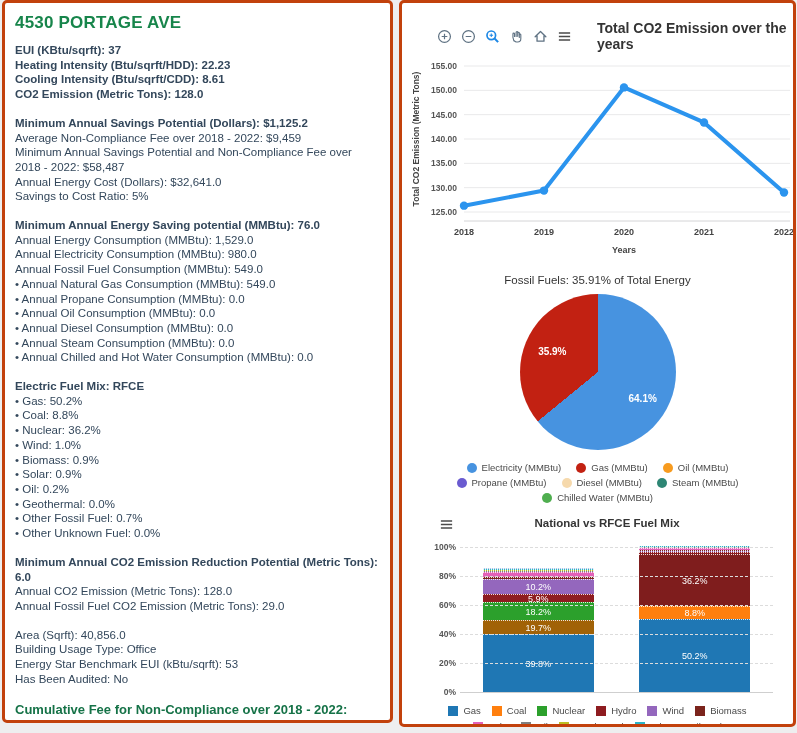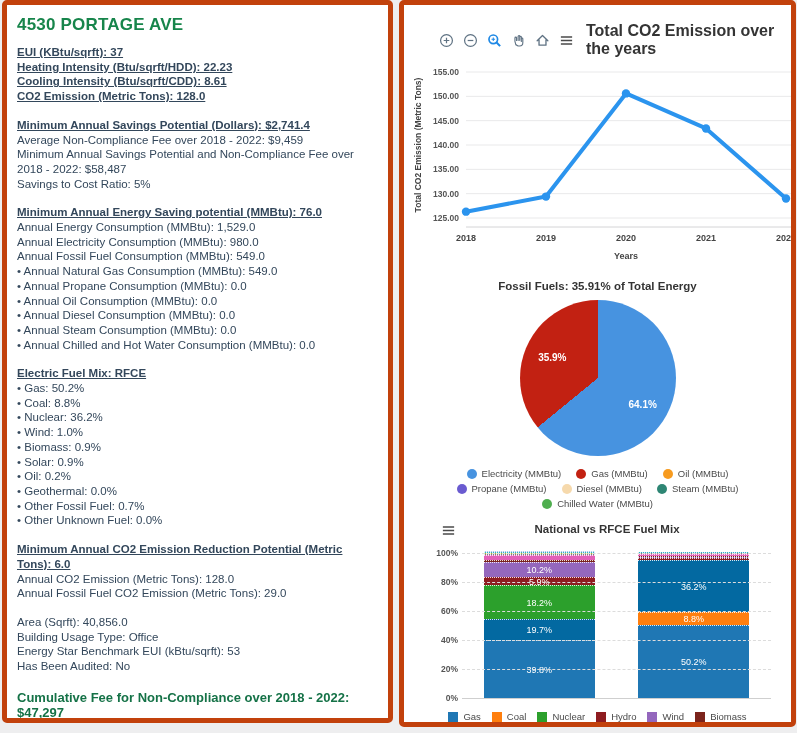--- a/index.html
+++ b/index.html
@@ -2,41 +2,41 @@
 <html><head>
 <meta charset="utf-8">
 <style>
   html,body{margin:0;padding:0;}
   body{
     width:797px;height:733px;position:relative;overflow:hidden;
     background:#eeeeef;
     font-family:"Liberation Sans",sans-serif;
     -webkit-font-smoothing:antialiased;
   }
-  .card{position:absolute;background:#fff;border:5px solid #c2410c;border-radius:5px;box-sizing:border-box;}
+  .card{position:absolute;background:#fff;border:3px solid #c2410c;border-radius:5px;box-sizing:border-box;}
   #left-card{left:2px;top:0;width:391px;height:723px;padding:8px 12px 8px 10px;overflow:hidden;}
   #right-card{left:399px;top:0;width:397px;height:727px;overflow:hidden;}
 
   
   #left-title{color:#17854b;font-size:17px;font-weight:bold;letter-spacing:.2px;margin:2px 0 10px 0;}
   #building-details{color:#33475b;font-size:11.5px;line-height:14.7px;}
   #building-details .section{margin-bottom:14px;}
   #building-details .line{white-space:normal;}
-  #building-details .line.b{font-weight:bold;text-decoration:underline;}
+  #building-details .line.b{font-weight:bold;}
   #left-footer{color:#157247;font-size:13px;font-weight:bold;margin-top:16px;}
 
   
   .toolbar{display:flex;align-items:center;gap:9px;padding:17px 0 2px 35px;}
   .toolbar .icn{width:15px;height:15px;display:inline-block;cursor:pointer;}
-  .chart-title{font-size:16px;font-weight:bold;color:#343434;margin-left:3px;}
+  .chart-title{font-size:14px;font-weight:bold;color:#343434;margin-left:16px;}
 
   #line-chart-wrap{margin:2px 0 0 6px;}
 
   #pie-section{margin-top:10px;text-align:center;}
-  #pie-title{font-size:11.5px;font-weight:bold;color:#343434;margin-bottom:8px;}
+  #pie-title{font-size:11.5px;font-weight:normal;color:#343434;margin-bottom:8px;}
   #pie-wrap{position:relative;width:156px;height:156px;margin:0 auto;}
   #pie{width:156px;height:156px;border-radius:50%;}
   .pie-label{position:absolute;transform:translate(-50%,-50%);color:#fff;font-size:10px;font-weight:bold;}
   #pie-legend{display:flex;flex-wrap:wrap;justify-content:center;column-gap:15px;row-gap:4px;margin:12px 18px 0 18px;}
   .lg-item{display:flex;align-items:center;gap:5px;font-size:9.5px;color:#4a4a4a;cursor:pointer;}
   .lg-dot{width:10px;height:10px;border-radius:50%;flex:0 0 auto;}
   .lg-sq{width:10px;height:10px;flex:0 0 auto;}
 
   #bar-section{margin-top:14px;}
   #bar-header{position:relative;height:18px;margin-left:19px;}
@@ -59,23 +59,24 @@
 <div class="card" id="left-card">
   <div id="left-title">4530 PORTAGE AVE</div>
   <div id="building-details">
       <div class="section">
         <div class="line b">EUI (KBtu/sqrft): 37</div>
         <div class="line b">Heating Intensity (Btu/sqrft/HDD): 22.23</div>
         <div class="line b">Cooling Intensity (Btu/sqrft/CDD): 8.61</div>
         <div class="line b">CO2 Emission (Metric Tons): 128.0</div>
       </div>
       <div class="section">
-        <div class="line b">Minimum Annual Savings Potential (Dollars): $2,741.4</div>
+        <div class="line b">Minimum Annual Savings Potential (Dollars): $1,125.2</div>
         <div class="line">Average Non-Compliance Fee over 2018 - 2022: $9,459</div>
         <div class="line">Minimum Annual Savings Potential and Non-Compliance Fee over 2018 - 2022: $58,487</div>
+        <div class="line">Annual Energy Cost (Dollars): $32,641.0</div>
         <div class="line">Savings to Cost Ratio: 5%</div>
       </div>
       <div class="section">
         <div class="line b">Minimum Annual Energy Saving potential (MMBtu): 76.0</div>
         <div class="line">Annual Energy Consumption (MMBtu): 1,529.0</div>
         <div class="line">Annual Electricity Consumption (MMBtu): 980.0</div>
         <div class="line">Annual Fossil Fuel Consumption (MMBtu): 549.0</div>
         <div class="line">• Annual Natural Gas Consumption (MMBtu): 549.0</div>
         <div class="line">• Annual Propane Consumption (MMBtu): 0.0</div>
         <div class="line">• Annual Oil Consumption (MMBtu): 0.0</div>
@@ -231,24 +232,24 @@
           </svg>
       </span>
       <div id="bar-title">National vs RFCE Fuel Mix</div>
     </div>
     <div id="bar-plot">
       <div id="bars">
           <div class="bar">
             <div class="seg" style="height: 57.71px; background: rgb(31, 119, 180);">
               <span>39.8%</span>
             </div>
-            <div class="seg" style="height: 21px; background: #0369a1; align-items: center;">
+            <div class="seg" style="height: 14px; background: #a16207; align-items: center;">
               <span>19.7%</span>
             </div>
-            <div class="seg" style="height: 34px; background: rgb(44, 160, 44);">
+            <div class="seg" style="height: 18px; background: rgb(44, 160, 44);">
               <span>18.2%</span>
             </div>
             <div class="seg" style="height: 8.555px; background: rgb(142, 28, 32);">
               <span>5.9%</span>
             </div>
             <div class="seg" style="height: 14.79px; background: rgb(148, 103, 189);">
               <span>10.2%</span>
             </div>
             <div class="seg" style="height: 1.885px; background: rgb(123, 36, 28);"></div>
             <div class="seg" style="height: 4.93px; background: rgb(227, 97, 184);"></div>
@@ -257,21 +258,21 @@
             <div class="seg" style="height: 0.435px; background: rgb(42, 181, 200);"></div>
             <div class="seg" style="height: 0.29px; background: rgb(174, 199, 232);"></div>
           </div>
           <div class="bar">
             <div class="seg" style="height: 72.79px; background: rgb(31, 119, 180);">
               <span>50.2%</span>
             </div>
             <div class="seg" style="height: 12.76px; background: rgb(255, 127, 14);">
               <span>8.8%</span>
             </div>
-            <div class="seg" style="height: 52.49px; background: #0369a1;">
+            <div class="seg" style="height: 52.49px; background: #7f1d1d;">
               <span>36.2%</span>
             </div>
             <div class="seg" style="height: 1.595px; background: rgb(142, 28, 32);"></div>
             <div class="seg" style="height: 1.45px; background: rgb(148, 103, 189);"></div>
             <div class="seg" style="height: 1.305px; background: rgb(123, 36, 28);"></div>
             <div class="seg" style="height: 1.305px; background: rgb(227, 97, 184);"></div>
             <div class="seg" style="height: 0.29px; background: rgb(127, 127, 127);"></div>
             <div class="seg" style="height: 1.015px; background: rgb(42, 181, 200);"></div>
           </div>
         </div>

